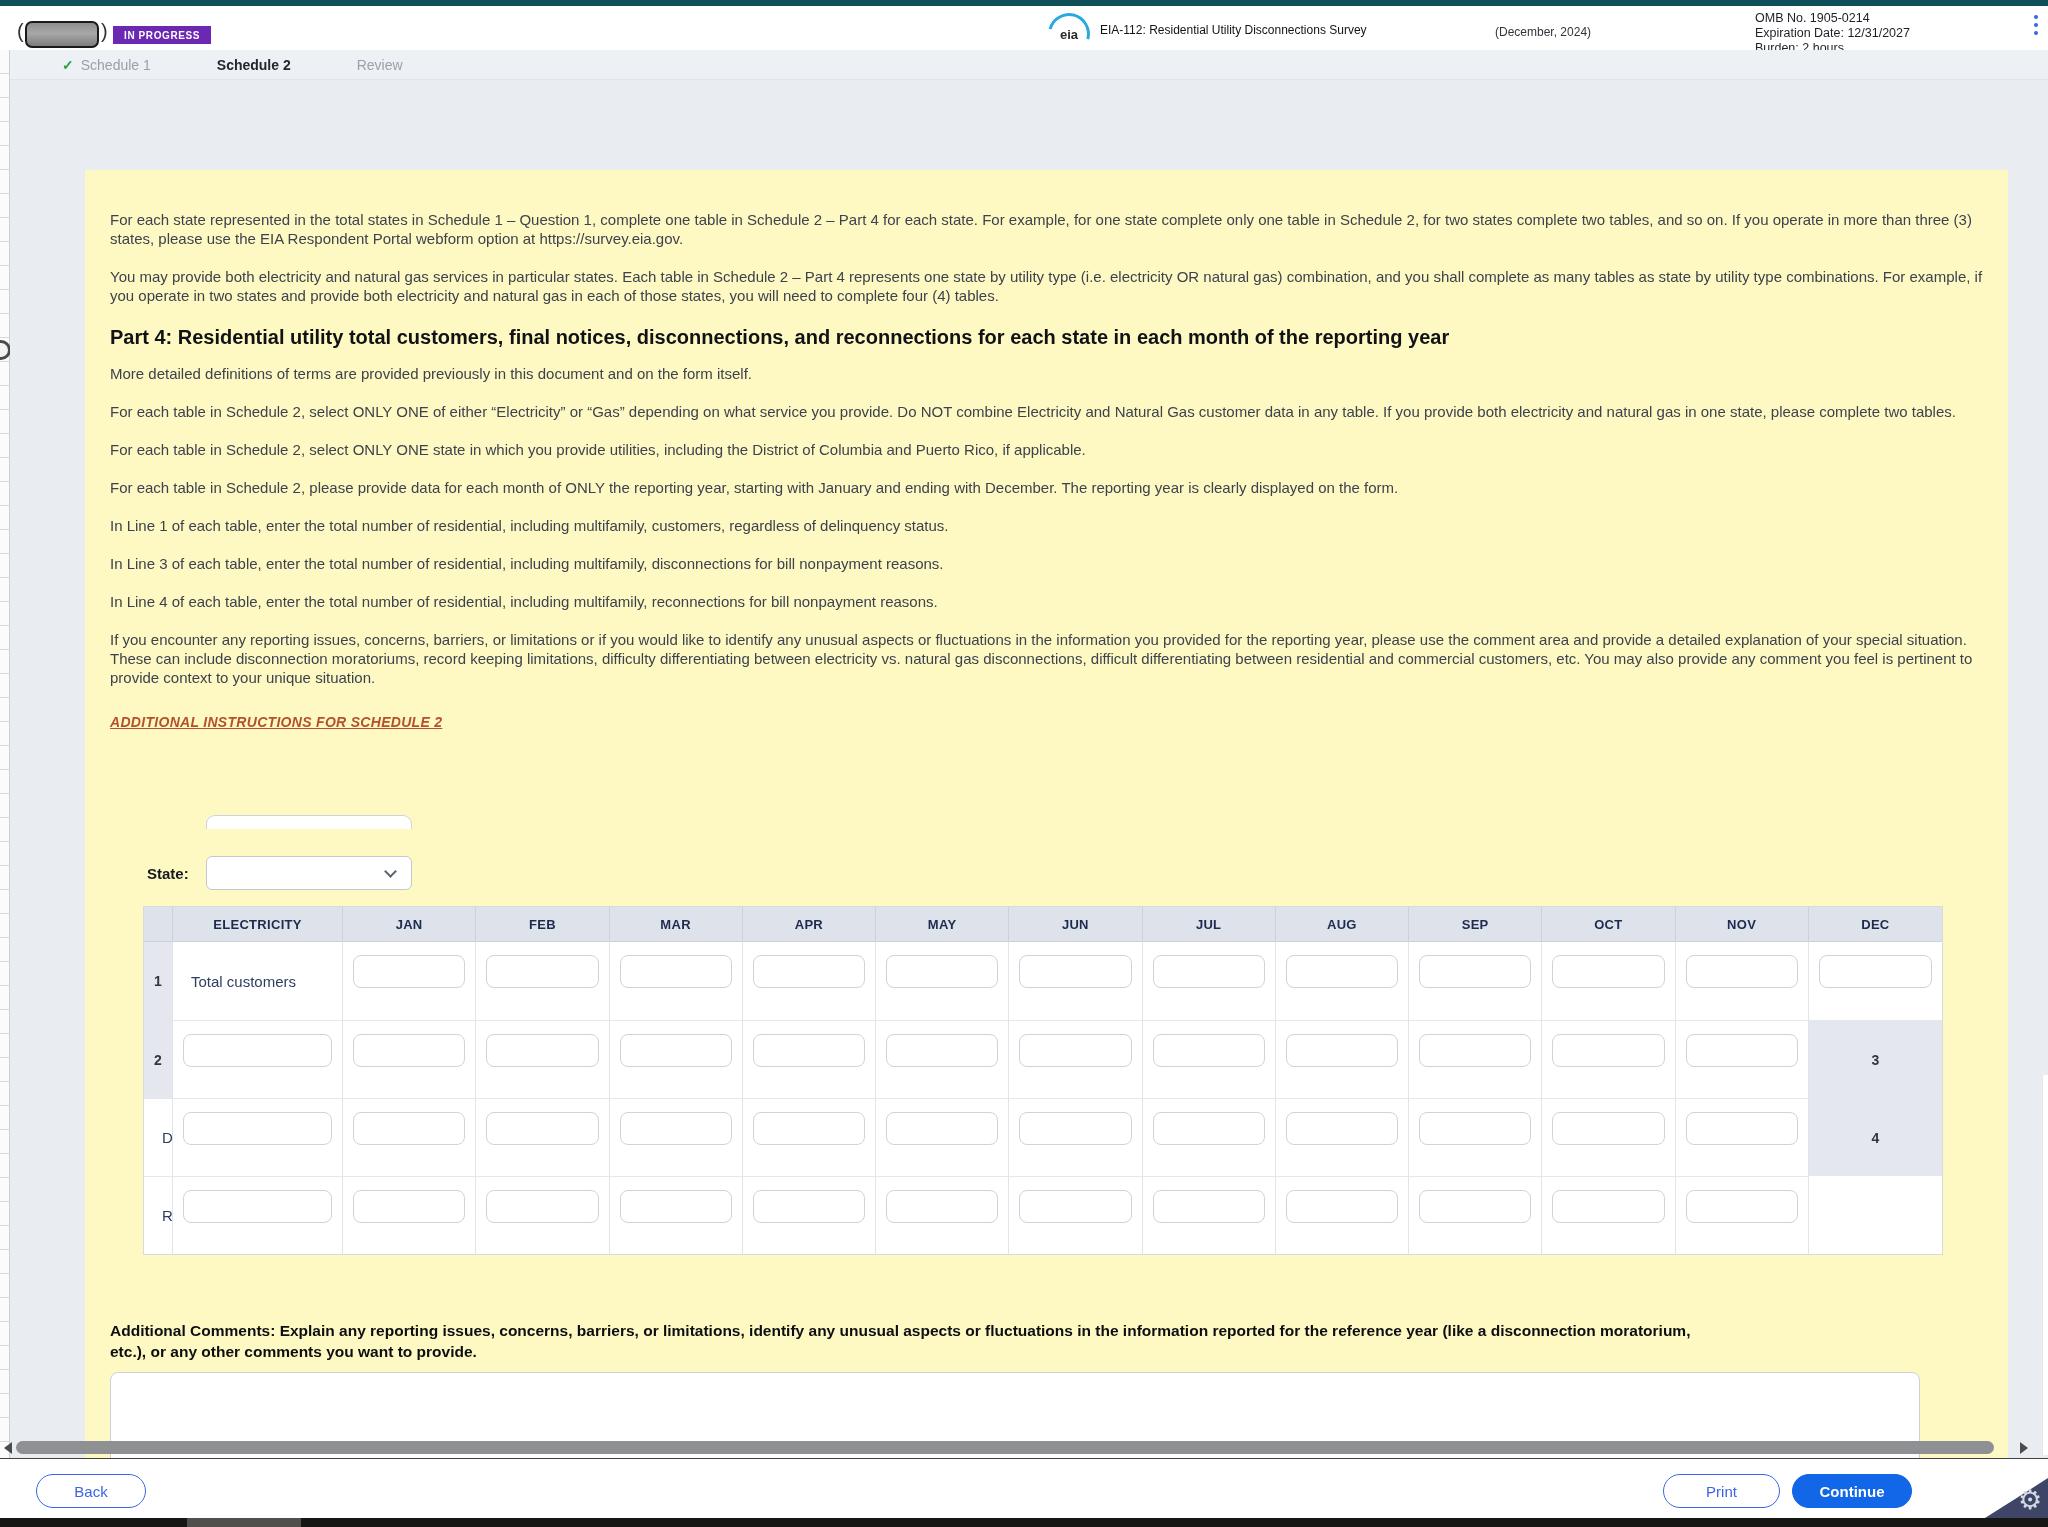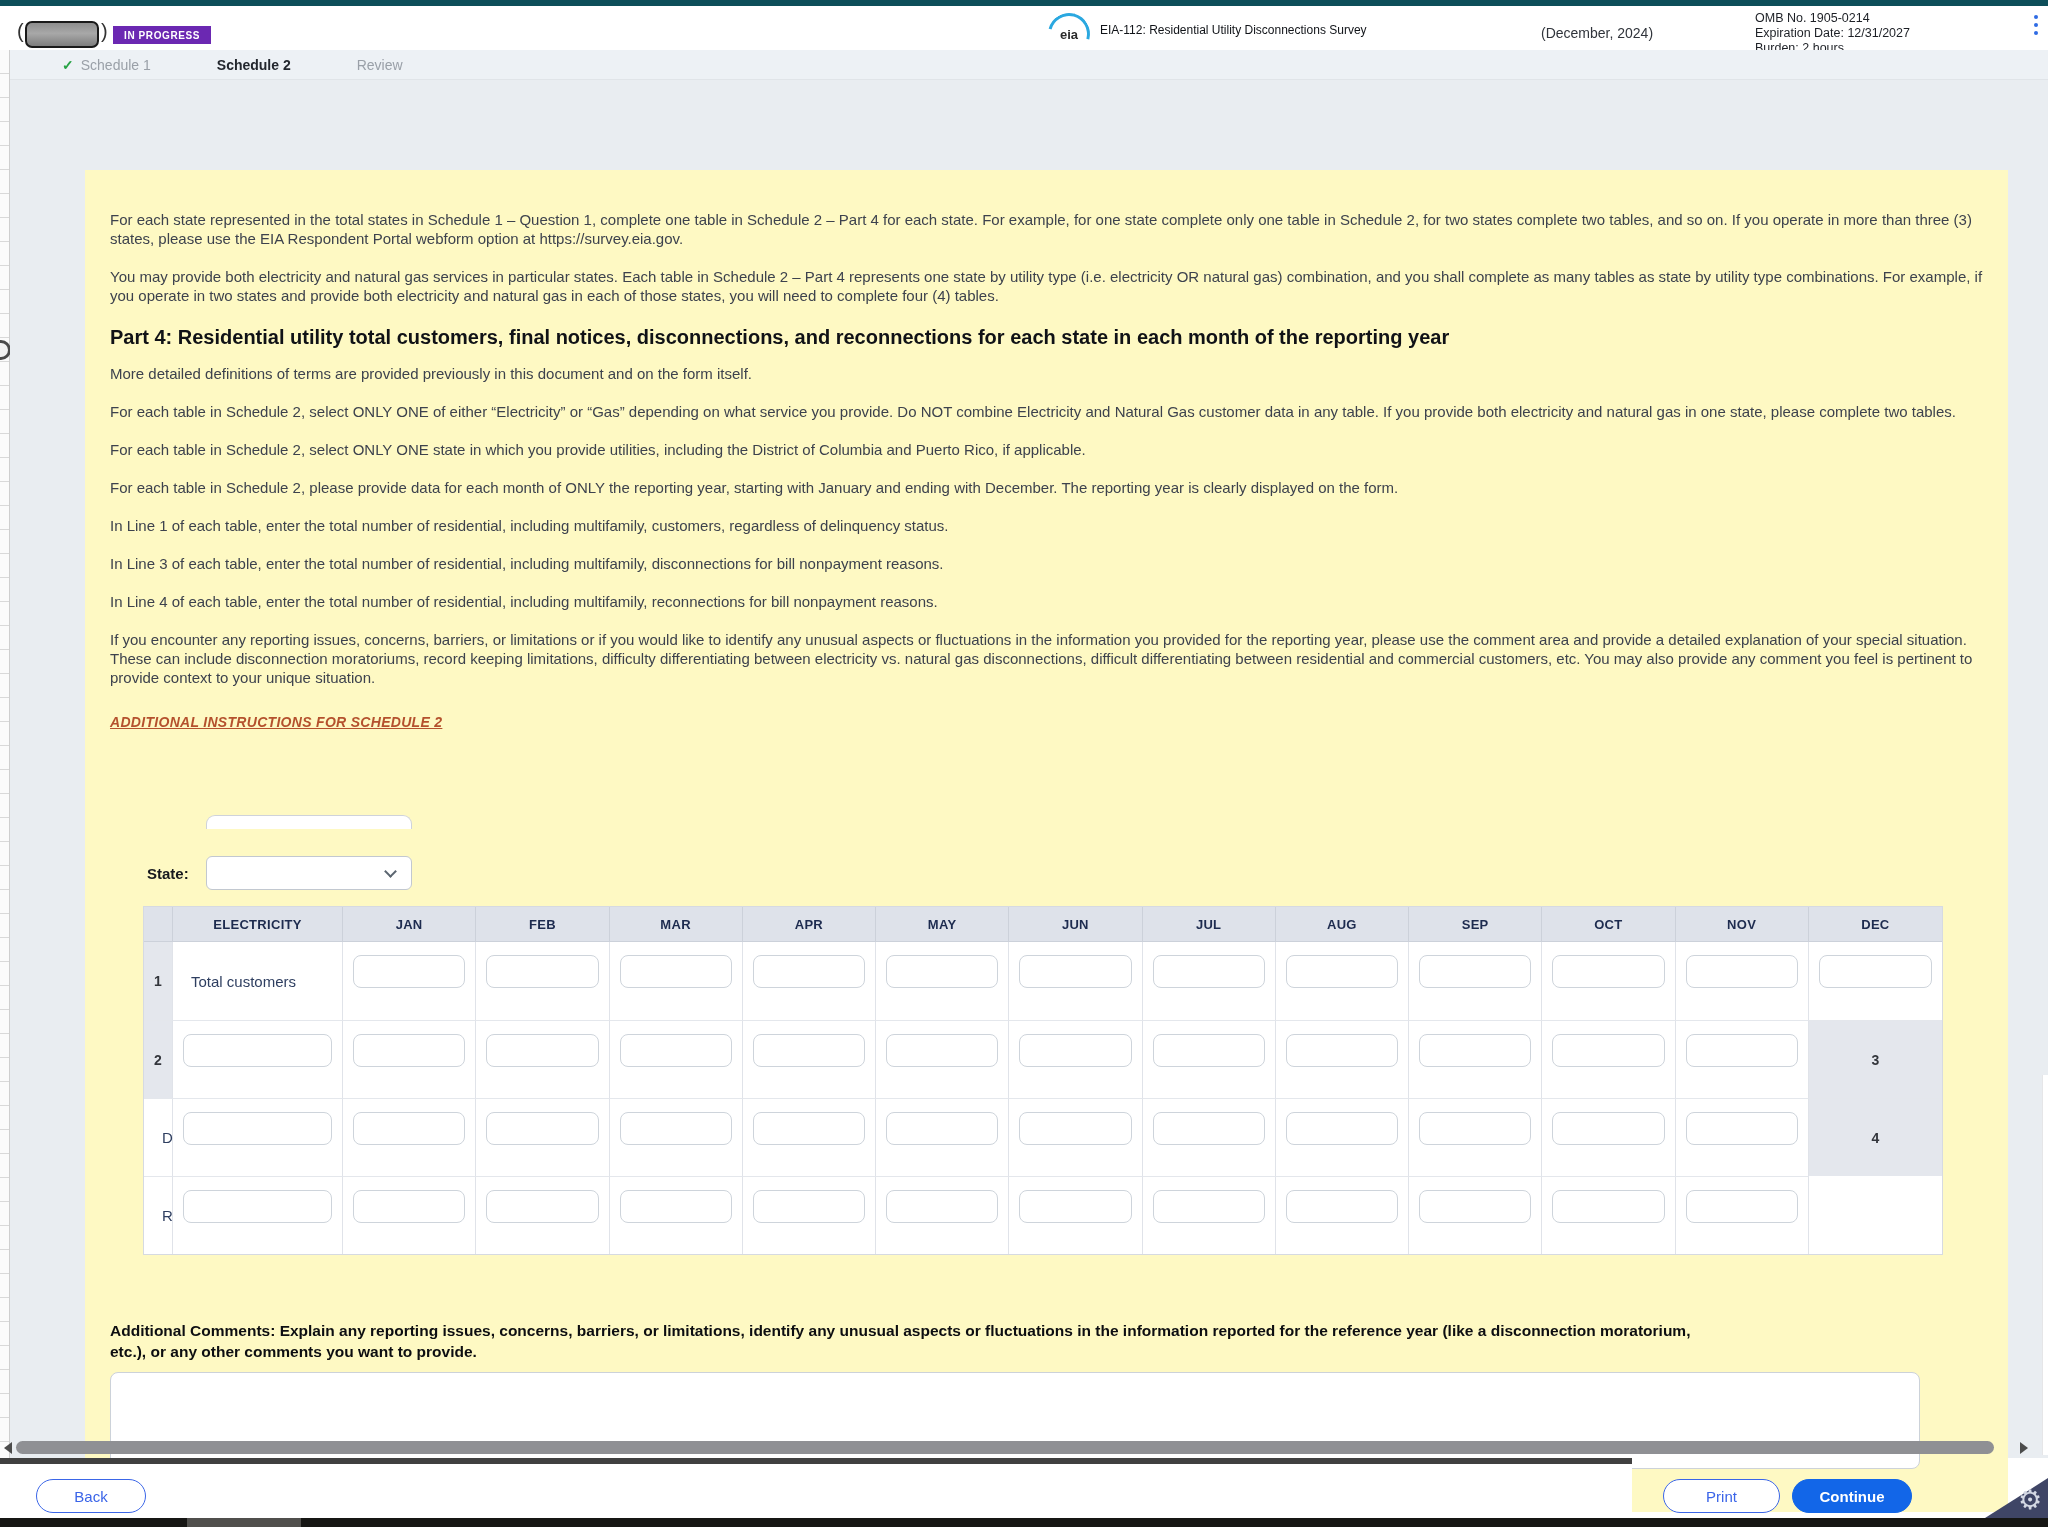--- a/index.html
+++ b/index.html
@@ -8,21 +8,21 @@
 
   
   .topbar { position:absolute; left:0; top:0; width:2048px; height:6px; background:#0d4e59; }
   .hdr { position:absolute; left:0; top:6px; width:2048px; height:44px; background:#fff; }
   .paren { position:absolute; top:14px; font-size:20px; color:#333; }
   .blob { position:absolute; left:25px; top:15px; width:74px; height:27px; background:linear-gradient(180deg,#8e8e8e,#a8a8a8 45%,#7d7d7d); border:2px solid #1a1a1a; border-radius:7px; }
   .badge { position:absolute; left:113px; top:20px; background:#6b28b2; color:#fff; font-size:10px; font-weight:bold; letter-spacing:.6px; padding:4px 11px 3px; }
   .logo { position:absolute; left:1048px; top:7px; width:42px; height:42px; border-radius:50%; background:#fff; display:flex; align-items:center; justify-content:center; font-weight:bold; font-size:13px; color:#2b2b2b; }
   .logo::before { content:''; position:absolute; inset:0; border-radius:50%; border:3px solid transparent; border-top-color:#2aa8e0; border-right-color:#2aa8e0; transform:rotate(-30deg); }
   .title { position:absolute; left:1100px; top:17px; font-size:12px; font-weight:normal; color:#101318; }
-  .period { position:absolute; left:1541px; top:19px; font-size:14px; color:#30343b; }
+  .period { position:absolute; left:1495px; top:19px; font-size:12px; color:#30343b; }
   .meta { position:absolute; left:1755px; top:5px; width:250px; font-size:12.5px; color:#1d2026; line-height:15px; }
   .kebab { position:absolute; left:2034px; top:9px; width:6px; }
   .kebab i { display:block; width:4px; height:4px; border-radius:50%; background:#2f6be4; margin:0 0 4px 0; }
 
   
   .tabbar { position:absolute; left:10px; top:50px; width:2038px; height:30px; background:#edf1f5; border-bottom:1px solid #e0e4e8; display:flex; align-items:center; }
   .tab { font-size:14px; color:#9aa0a8; display:flex; align-items:center; gap:7px; }
   .tab.t1 { margin-left:52px; }
   .tab.t2 { margin-left:66px; color:#23272e; font-weight:bold; }
   .tab.t3 { margin-left:66px; }
@@ -63,21 +63,21 @@
 
   
   .hscroll { position:absolute; left:0; top:1440px; width:2048px; height:16px; }
   .arrow { position:absolute; width:0; height:0; top:2px; }
   .arrow.left { left:4px; border-top:6px solid transparent; border-bottom:6px solid transparent; border-right:8px solid #4c4c4c; }
   .arrow.right { left:2020px; border-top:6px solid transparent; border-bottom:6px solid transparent; border-left:8px solid #4c4c4c; }
   .thumb { position:absolute; left:16px; top:1px; width:1978px; height:13px; border-radius:7px; background:#8f9094; }
   .vscroll { position:absolute; left:2042px; top:1075px; width:6px; height:1380px; background:#ffffff; border-left:1px solid #e6e6e8; height:380px; }
 
   
-  .footer { position:absolute; left:0; top:1458px; width:1632px; height:60px; background:#fff; border-top:6px solid #404040; }
+  .footer { position:absolute; left:0; top:1458px; width:2048px; height:60px; background:#fff; border-top:1px solid #404040; }
   .btn { position:absolute; top:15px; height:34px; border-radius:17px; font-family:"Liberation Sans", sans-serif; font-size:15px; cursor:pointer; }
   .btn.outline { background:#fff; border:1.5px solid #3b66e8; color:#3a64e8; }
   .btn.solid { background:#1266e8; border:1.5px solid #1266e8; color:#fff; font-weight:bold; }
   #backBtn { left:36px; width:110px; }
   #printBtn { left:1663px; width:117px; }
   #contBtn { left:1792px; width:120px; }
 
   .corner { position:absolute; left:1985px; top:1478px; width:63px; height:40px; background:#3f4566; clip-path:polygon(100% 0, 0 100%, 100% 100%); }
   .gear { position:absolute; left:2018px; top:1484px; font-size:27px; color:#d4d8e4; }
   .blackbar { position:absolute; left:0; top:1518px; width:2048px; height:9px; background:#161614; }

